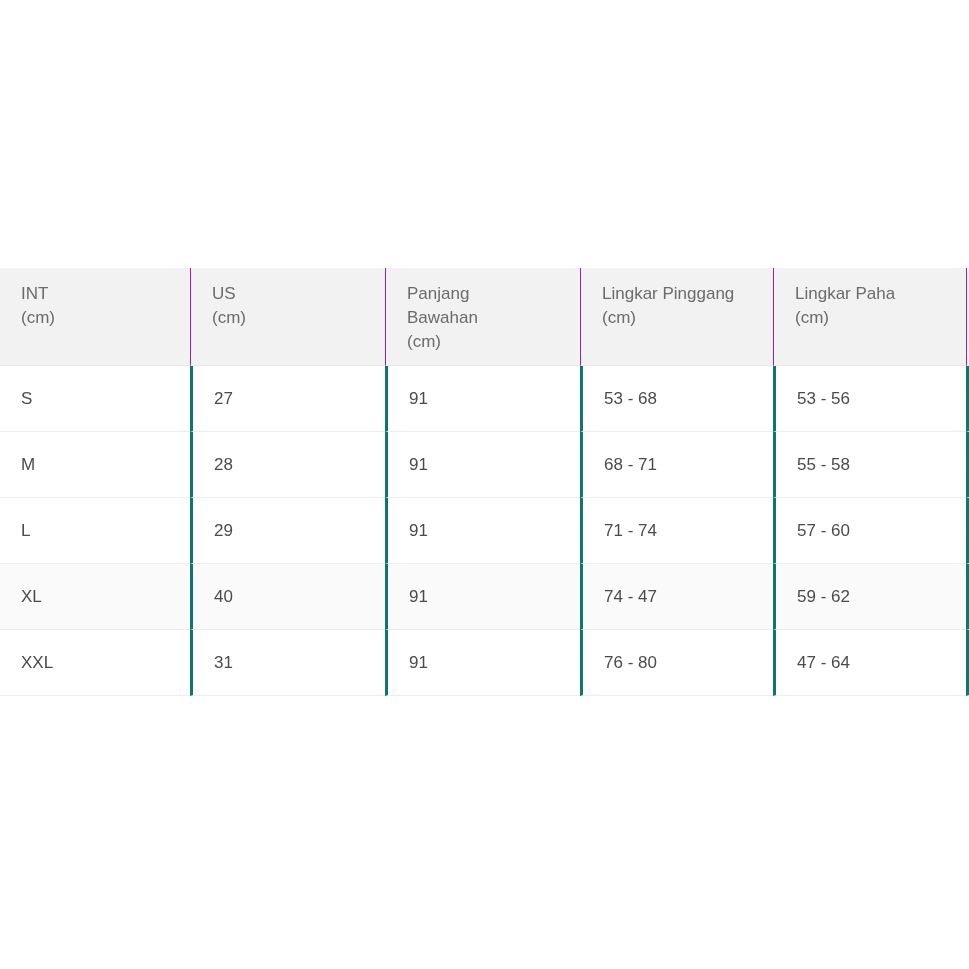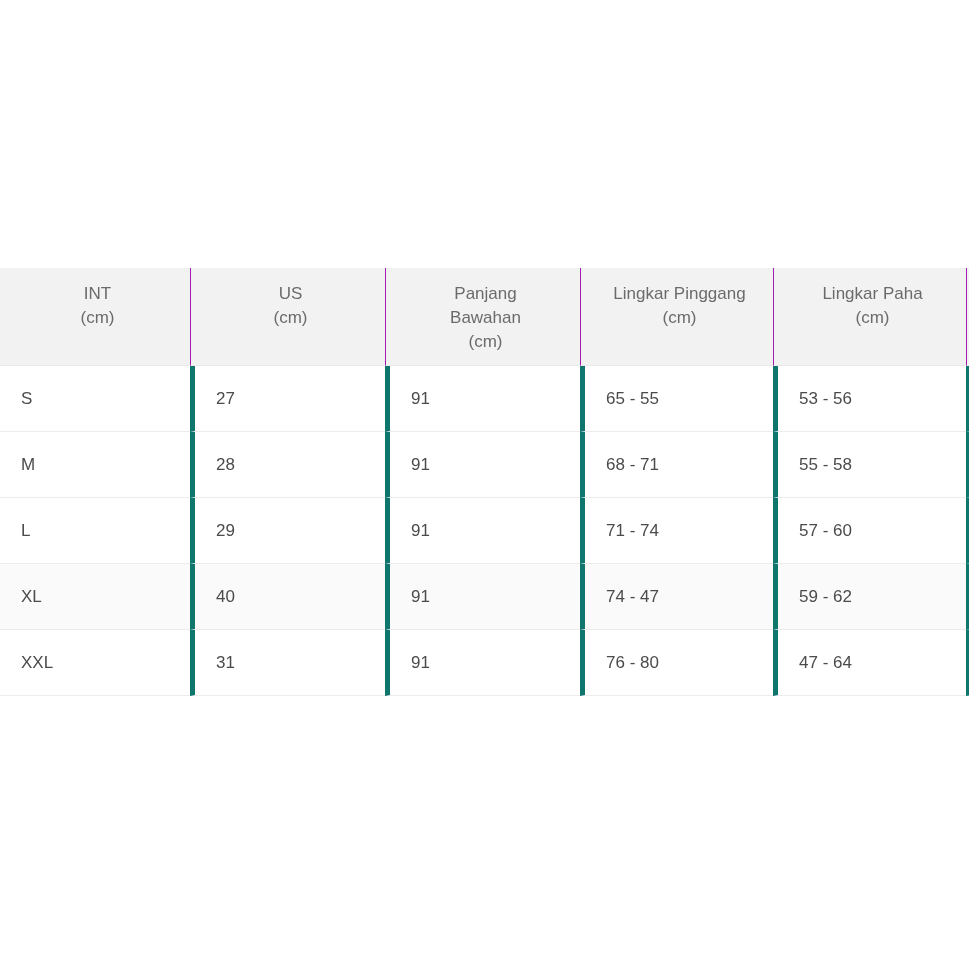--- a/index.html
+++ b/index.html
@@ -33,21 +33,21 @@
   col.c3 { width: 195px; }
   col.c4 { width: 193px; }
   col.c5 { width: 193px; }
   col.c6 { width: 190px; }
 
   thead tr { background: #f2f2f2; }
   th {
     height: 98px;
     box-sizing: border-box;
     vertical-align: top;
-    text-align: center;
+    text-align: left;
     font-weight: 400;
     font-size: 17px;
     line-height: 24px;
     color: #6b6b6b;
     padding: 14px 16px 0 21px;
     white-space: pre-line;
     border-bottom: 1px solid #e9e9e9;
     background: transparent;
   }
   th + th { border-left: 1px solid #a21caf; }
@@ -57,21 +57,21 @@
     height: 66px;
     box-sizing: border-box;
     vertical-align: middle;
     font-size: 17px;
     line-height: 24px;
     color: #4b4b4b;
     padding: 0 16px 0 21px;
     border-bottom: 1px solid #ececec;
     background: transparent;
   }
-  td + td { border-left: 5px solid #0f766e; }
+  td + td { border-left: 3px solid #0f766e; }
 </style>
 </head>
 <body>
 
 <div class="page">
   <div class="table-wrap">
     <table class="size-chart">
       <colgroup>
         <col class="c1">
           <col class="c2">
@@ -94,21 +94,21 @@
           <th>Lingkar Paha
 (cm)</th>
           <th></th>
         </tr>
       </thead>
       <tbody>
         <tr>
           <td>S</td>
           <td>27</td>
           <td>91</td>
-          <td>65 - 55</td>
+          <td>53 - 68</td>
           <td>53 - 56</td>
           <td></td>
         </tr>
         <tr>
           <td>M</td>
           <td>28</td>
           <td>91</td>
           <td>68 - 71</td>
           <td>55 - 58</td>
           <td></td>

